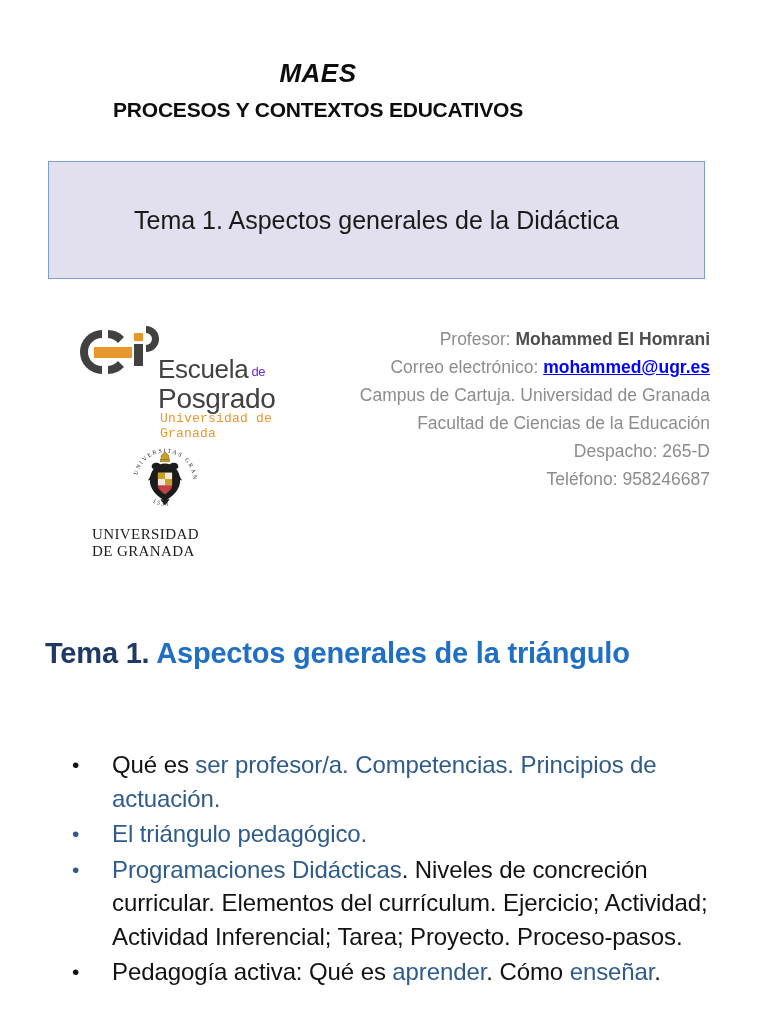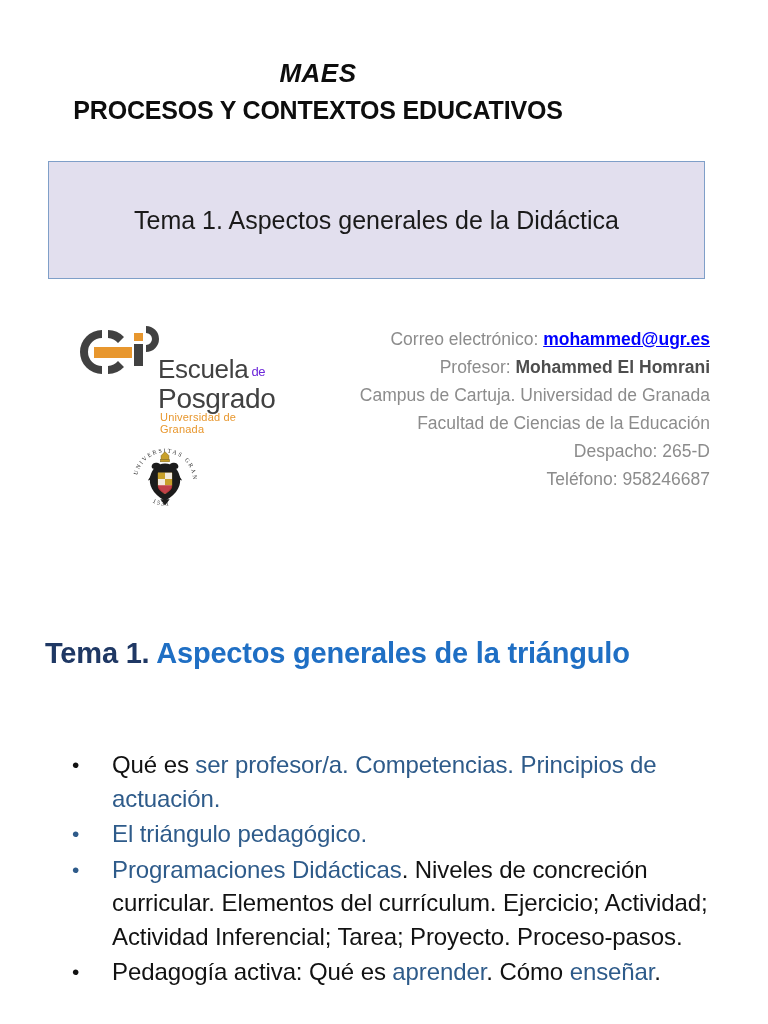--- a/index.html
+++ b/index.html
@@ -25,21 +25,21 @@
   }
   .maes {
     font-size: 26px;
     font-weight: bold;
     font-style: italic;
     color: #0d0d0d;
     letter-spacing: 0.5px;
     line-height: 34px;
   }
   .subject {
-    font-size: 25px;
+    font-size: 21px;
     font-weight: bold;
     color: #0d0d0d;
     line-height: 40px;
     letter-spacing: -0.2px;
   }
 
   
   .title-box {
     position: absolute;
     left: 48px;
@@ -97,25 +97,26 @@
     vertical-align: 2px;
     margin-left: 3px;
   }
   .ep-posgrado {
     font-size: 28px;
     color: #414141;
     line-height: 28px;
     letter-spacing: -0.3px;
   }
   .ep-ugr {
-    font-size: 11px;
+    font-size: 13px;
     color: #e8972e;
     letter-spacing: 0.2px;
     margin-top: -2px;
     margin-left: 2px;
+    font-family: Liberation Mono, monospace;
   }
 
   .ugr-logo {
     position: absolute;
     left: 32px;
     top: 118px;
     width: 150px;
     text-align: center;
   }
   .crest {
@@ -263,27 +264,31 @@
 
       <path d="M41 42 L59 42 L59 58 C59 64 50 69 50 69 C50 69 41 64 41 58 Z" fill="#f3eadd" stroke="#6b5410" stroke-width="0.8"></path>
       <rect x="41" y="42" width="9" height="8" fill="#C8A02A"></rect>
       <rect x="50" y="50" width="9" height="8" fill="#C8A02A"></rect>
       <rect x="50" y="42" width="9" height="8" fill="#f3eadd"></rect>
       <path d="M41 50 L50 50 L50 58 L41 58 Z" fill="#f3eadd"></path>
       <path d="M41 58 L59 58 L59 60 C59 65 50 69 50 69 C50 69 41 65 41 60 Z" fill="#b8232f" opacity="0.85"></path>
 
       <path d="M44 76 L50 84 L56 76 Z" fill="#1c1c1c"></path>
     </svg>
+    <div class="ugr-name">
+      <div>UNIVERSIDAD</div>
+      <div>DE GRANADA</div>
+    </div>
   </div>
 
 </div>
 
 <div class="contact">
+  <div><span>Profesor: </span><span class="strong">Mohammed El Homrani</span></div>
   <div><span>Correo electrónico: </span><a class="mail" href="#">mohammed@ugr.es</a></div>
-  <div><span>Profesor: </span><span class="strong">Mohammed El Homrani</span></div>
   <div>Campus de Cartuja. Universidad de Granada</div>
   <div>Facultad de Ciencias de la Educación</div>
   <div>Despacho: 265-D</div>
   <div>Teléfono: 958246687</div>
 </div>
 
 <div class="section-heading">
   <span class="sh-dark">Tema 1. </span><span class="sh-blue">Aspectos generales de la triángulo</span>
 </div>
 

